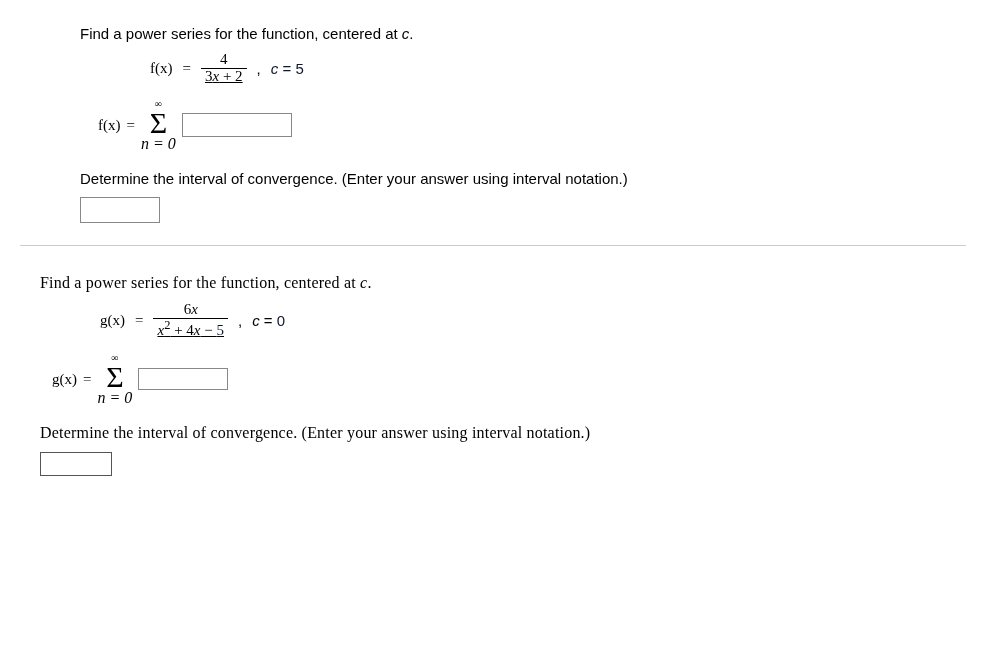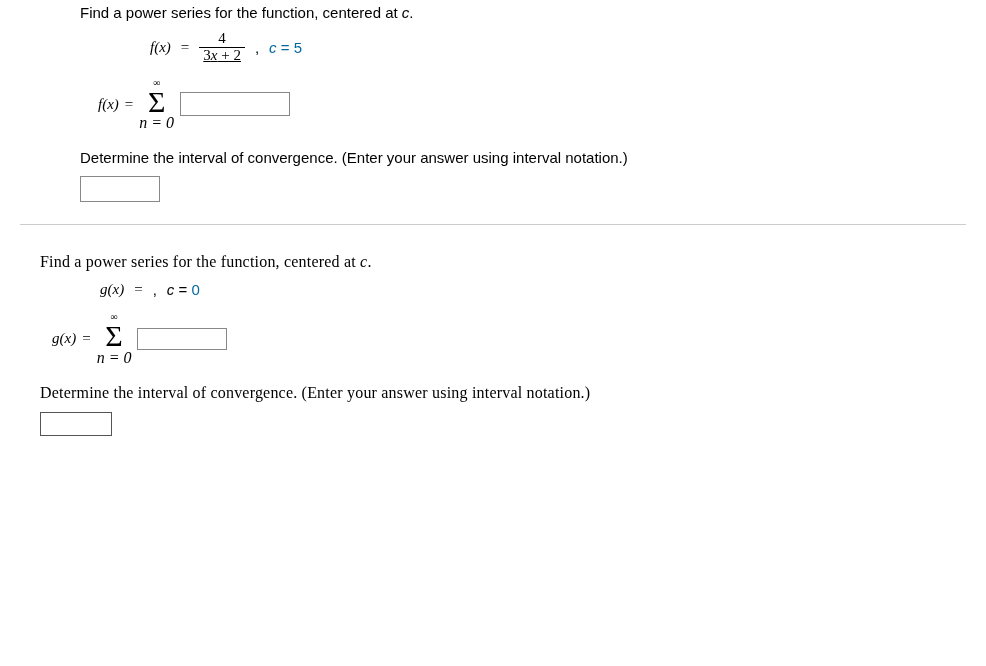--- a/index.html
+++ b/index.html
@@ -6,21 +6,21 @@
     margin: 0;
     padding: 0;
     width: 986px;
     height: 666px;
     background: #fff;
     font-family: "Segoe UI", "Helvetica Neue", Arial, sans-serif;
     color: #000;
     font-size: 15px;
   }
   .page {
-    padding: 4px 20px 20px 20px;
+    padding: 25px 20px 20px 20px;
     box-sizing: border-box;
   }
   .q1 {
     padding-left: 60px;
   }
   .q2 {
     padding-left: 20px;
   }
   .prompt {
     margin-bottom: 10px;
@@ -34,21 +34,20 @@
   .eq-row {
     display: flex;
     align-items: center;
     gap: 10px;
     margin: 6px 0 14px 70px;
   }
   .q2 .eq-row {
     margin-left: 60px;
   }
   .fn {
-    font-style: italic;
     font-family: "Times New Roman", serif;
   }
   .eq-eq {
     font-family: "Times New Roman", serif;
   }
   .frac {
     display: inline-flex;
     flex-direction: column;
     align-items: center;
     font-family: "Times New Roman", serif;
@@ -60,21 +59,21 @@
   .frac .bar {
     width: 100%;
     height: 1px;
     background: #000;
   }
   .frac .den {
     padding: 0 4px;
     text-decoration: underline;
   }
   .red {
-    color: #0369a1;
+    color: #0f172a;
   }
   .sum-row {
     display: flex;
     align-items: center;
     gap: 6px;
     margin: 6px 0 18px 0;
   }
   .q1 .sum-row {
     margin-left: 18px;
   }
@@ -179,20 +178,25 @@
   <hr class="divider">
 
   <div class="q2">
     <div class="prompt">
       <span>Find a power series for the function, centered at </span><span class="ital">c</span><span>.</span>
     </div>
 
     <div class="eq-row">
       <span class="fn">g(x)</span>
       <span class="eq-eq">=</span>
+      <span class="frac">
+        <span class="num"><span>6</span><span class="ital">x</span></span>
+        <span class="bar"></span>
+        <span class="den"><span class="ital">x</span><sup>2</sup><span> + 4<span class="ital">x</span> − <span class="red">5</span></span></span>
+      </span>
       <span>,</span>
       <span><span class="ital">c</span><span> = </span><span class="red">0</span></span>
     </div>
 
     <div class="sum-row">
       <span class="fn">g(x)</span>
       <span class="eq-eq">=</span>
       <div class="sum-block">
         <span class="sum-top">∞</span>
         <span class="sigma">Σ</span>

